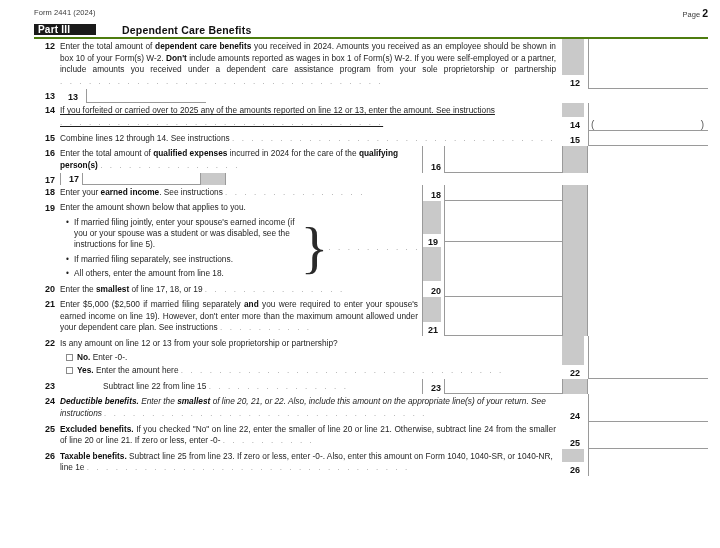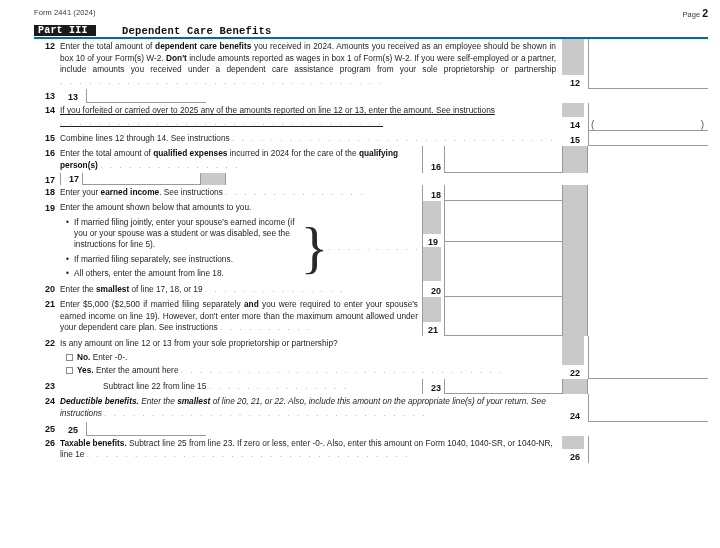--- a/index.html
+++ b/index.html
@@ -27,23 +27,22 @@
   .page-no {
     position: absolute; right: 0; top: 1px;
     font-size: 7.5px; color: #3a3a3a;
   }
   .page-no b { font-size: 10.5px; color: #111; }
 
   
   .partbar {
     margin: 0 12px 0 34px;
     height: 15px;
-    display: flex; align-items: center;
-    border-bottom: 2px solid #0369a1;
-    font-family: Liberation Mono, monospace;
+    display: flex; align-items: flex-start;
+    border-bottom: 2px solid #4d7c0f;
   }
   .part-tag {
     background: #1a1a1a; color: #fff;
     font-size: 10px; font-weight: bold;
     padding: 0 6px 0 4px;
     display: flex; align-items: center;
     letter-spacing: .2px;
     min-width: 62px;
   }
   .part-title {
@@ -267,21 +266,21 @@
       <div class="c-ifield">
         <div style="height:100%;border-bottom:1px solid #9a9a9a;"></div>
       </div>
       <div class="c-gray"></div>
       <div class="c-amt" style="border-left:none;"></div>
     </div>
 
     <div class="row">
       <div class="c-num">19</div>
       <div class="c-text" style="padding-right:2px;padding-top:1px;">
-        <div>Enter the amount shown below that amounts to you.</div>
+        <div>Enter the amount shown below that applies to you.</div>
         <div style="display:flex;align-items:center;margin-top:3px;">
           <div class="bullets" style="flex:1 1 auto;">
             <div class="bullet">
               <span class="dot">•</span>
               <span>If married filing jointly, enter your spouse's earned income (if you or your spouse was a student or was disabled, see the instructions for line 5).</span>
             </div>
             <div class="bullet" style="margin-top:3px;">
               <span class="dot">•</span>
               <span>If married filing separately, see instructions.</span>
             </div>
@@ -408,20 +407,24 @@
           </div>
         </div>
       </div>
       <div class="c-amt">
         <div style="height:100%;border-bottom:1px solid #9a9a9a;"></div>
       </div>
     </div>
 
     <div class="row">
       <div class="c-num">25</div>
+      <div class="c-text just" style="padding-right:6px;">
+        <span><b>Excluded benefits.</b> If you checked "No" on line 22, enter the smaller of line 20 or line 21. Otherwise, subtract line 24 from the smaller of line 20 or line 21. If zero or less, enter -0-</span>
+        <span class="leader">. . . . . . . . . .</span>
+      </div>
       <div class="c-onum">
         <div style="height:100%;width:100%;display:flex;flex-direction:column;">
           <div style="flex:1 1 auto;"></div>
           <div style="height:13px;display:flex;align-items:flex-end;justify-content:flex-end;padding-right:4px;">
             <span>25</span>
           </div>
         </div>
       </div>
       <div class="c-amt">
         <div style="height:100%;border-bottom:1px solid #9a9a9a;"></div>

